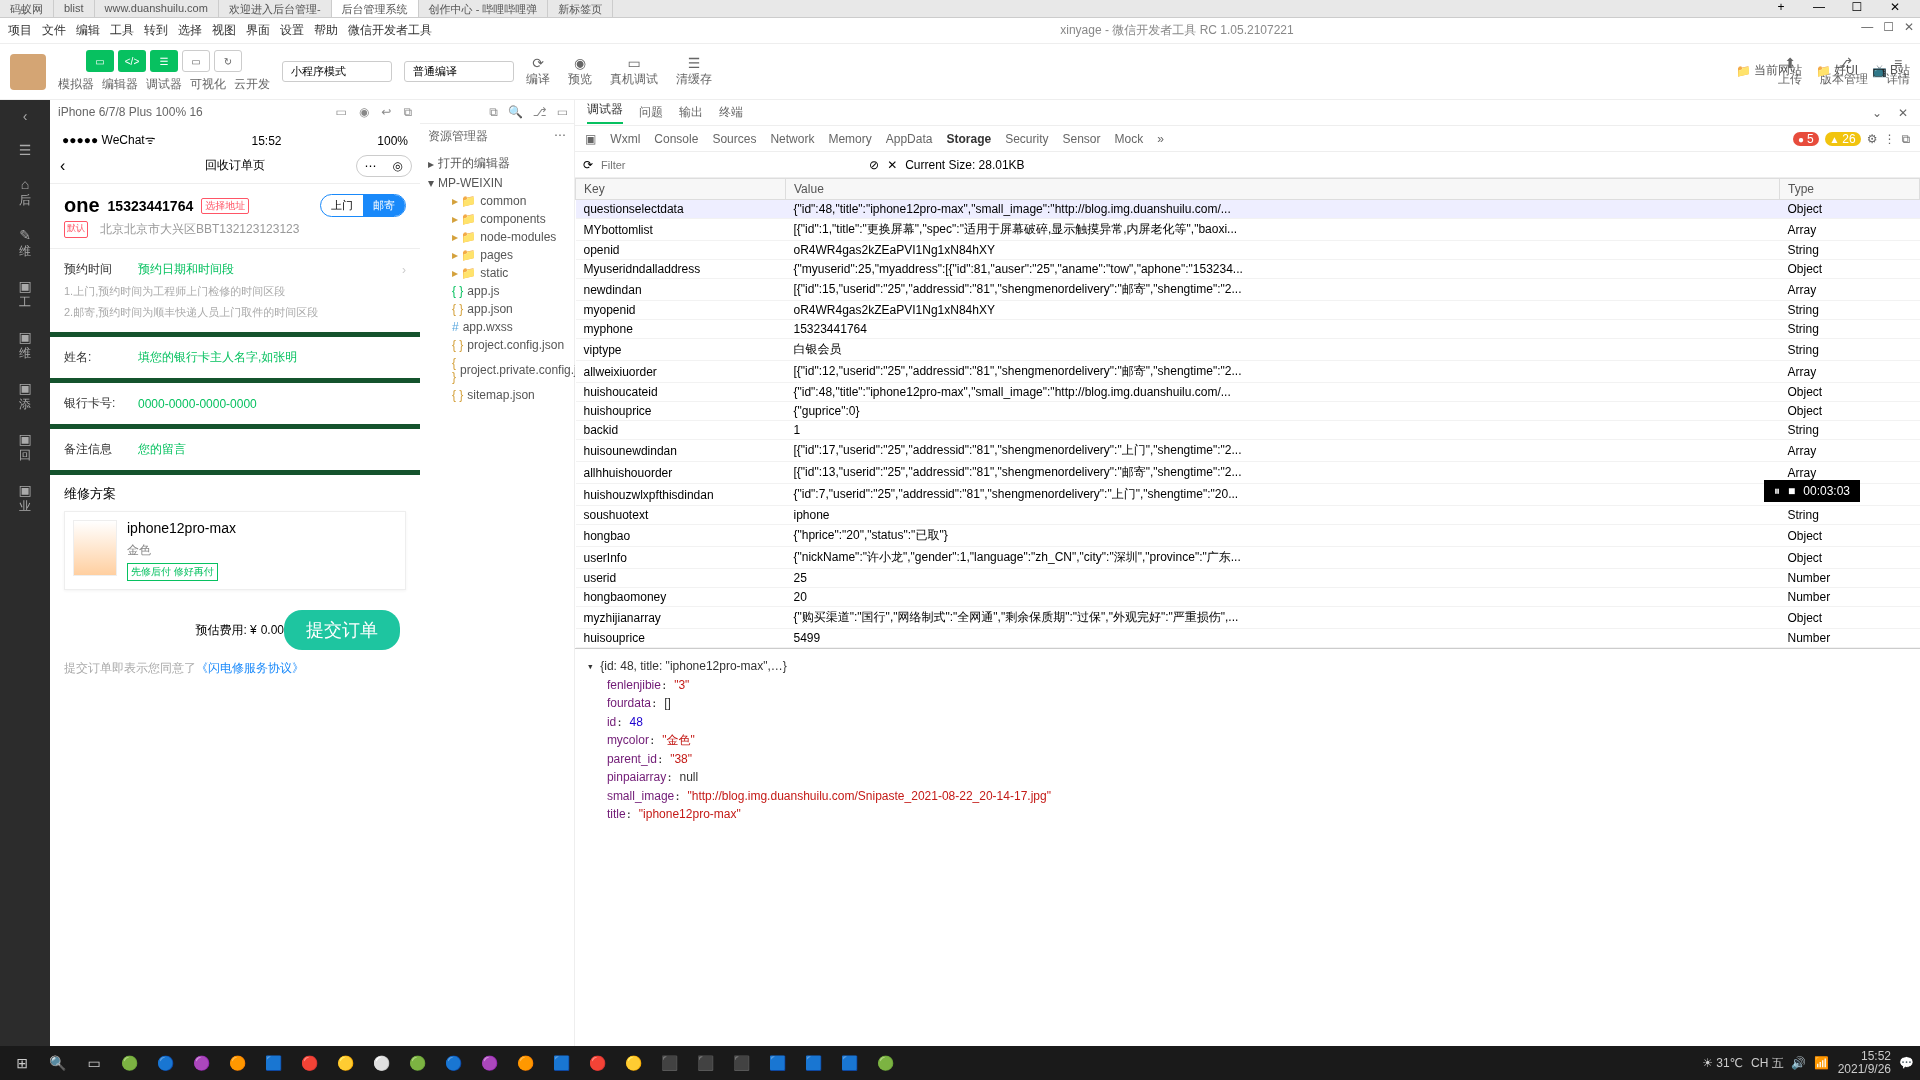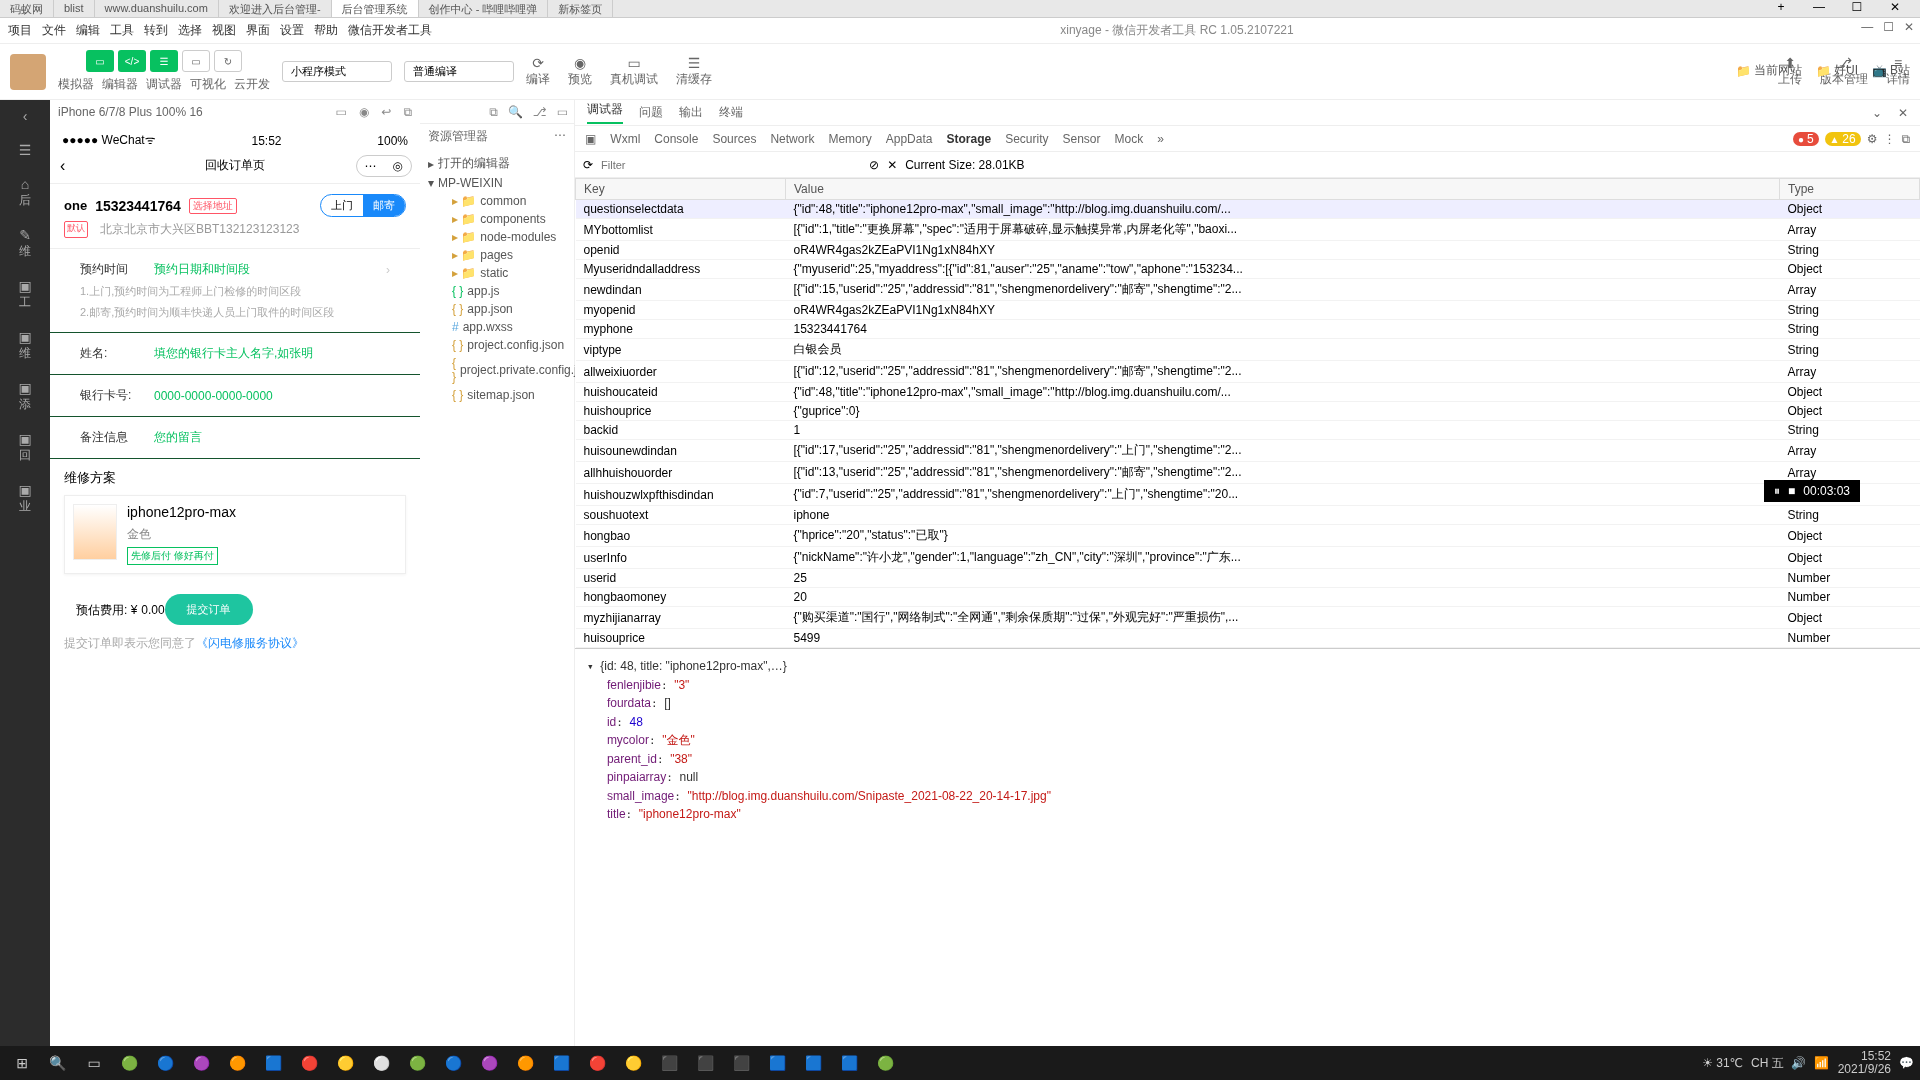--- a/index.html
+++ b/index.html
@@ -42,44 +42,44 @@
 .sim-top{height:24px;background:#fff;display:flex;align-items:center;padding:0 8px;font-size:11px;color:#666;gap:8px;justify-content:space-between}
 .sim-top .icons{display:flex;gap:12px;color:#888}
 .phone{background:#fff;margin:0;flex:1;display:flex;flex-direction:column}
 .phone-status{height:24px;display:flex;align-items:flex-end;justify-content:space-between;padding:0 12px;font-size:11px}
 .phone-nav{height:36px;display:flex;align-items:center;justify-content:center;position:relative;border-bottom:1px solid #eee}
 .phone-nav .back{position:absolute;left:10px;font-size:16px}
 .phone-nav .capsule{position:absolute;right:8px;display:flex;border:1px solid #ccc;border-radius:14px;overflow:hidden}
 .phone-nav .capsule span{padding:3px 8px;font-size:12px}
 .addr-card{padding:10px 14px;border-bottom:1px solid #eee}
 .addr-top{display:flex;align-items:center;gap:8px}
-.addr-name{font-size:13px;font-weight:bold}
+.addr-name{font-size:20px;font-weight:bold}
 .addr-phone{font-size:14px;font-weight:bold}
 .tag-sel{font-size:10px;color:#f56;border:1px solid #f56;padding:0 3px;border-radius:2px}
 .toggle{margin-left:auto;display:flex;border:1px solid #1989fa;border-radius:14px;overflow:hidden}
 .toggle span{padding:3px 10px;font-size:11px}
 .toggle .on{background:#1989fa;color:#fff}
 .addr-line{font-size:11px;color:#999;margin-top:4px;display:flex;gap:12px}
 .tag-def{font-size:9px;color:#f56;border:1px solid #f56;padding:0 2px;border-radius:2px}
-.section{padding:12px 30px;border-bottom:1px solid #14532d}
+.section{padding:12px 14px;border-bottom:5px solid #14532d}
 .row{display:flex;align-items:center;gap:14px;font-size:13px}
 .row .label{color:#333;min-width:60px}
 .row .val{color:#07c160}
 .row .arrow{margin-left:auto;color:#ccc}
 .hint{font-size:11px;color:#aaa;margin-top:6px}
 .plan{padding:10px 14px}
 .plan-title{font-size:13px;margin-bottom:8px}
 .plan-card{background:#fff;border:1px solid #eee;padding:8px;display:flex;gap:10px;box-shadow:0 1px 3px rgba(0,0,0,0.05)}
 .plan-img{width:44px;height:56px;background:linear-gradient(#fff,#ffcfa0);border:1px solid #eee}
 .plan-name{font-size:14px}
 .plan-color{font-size:12px;color:#888;margin-top:6px}
 .plan-tags{font-size:10px;color:#07c160;border:1px solid #07c160;padding:1px 3px;margin-top:4px;display:inline-block}
-.footer-bar{padding:10px 26px;display:flex;align-items:center;justify-content:flex-start}
+.footer-bar{padding:10px 20px;display:flex;align-items:center;justify-content:flex-end}
 .price{font-size:14px}
-.submit{background:#1ec5a0;color:#fff;padding:8px 22px;border-radius:18px;font-size:11px}
+.submit{background:#1ec5a0;color:#fff;padding:8px 22px;border-radius:18px;font-size:18px}
 .agree{font-size:10px;color:#aaa;padding:0 14px}
 .agree a{color:#1989fa}
 .page-path{height:22px;background:#f7f7f7;border-top:1px solid #ddd;display:flex;align-items:center;padding:0 8px;font-size:11px;color:#666;gap:6px}
 
 
 .files{width:155px;border-right:1px solid #eee;background:#fff;display:flex;flex-direction:column}
 .files-top{height:24px;display:flex;align-items:center;justify-content:flex-end;gap:10px;padding:0 6px;color:#888;border-bottom:1px solid #eee}
 .files-title{padding:4px 8px;font-size:11px;color:#666;display:flex;justify-content:space-between}
 .tree{padding:4px 0;font-size:11px;color:#555}
 .tree-item{padding:2px 8px;display:flex;align-items:center;gap:4px}

